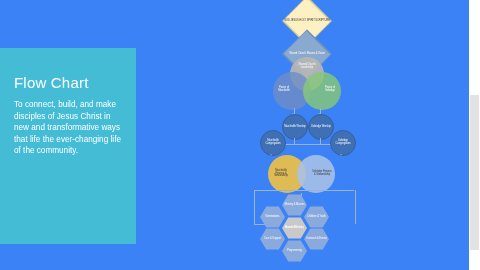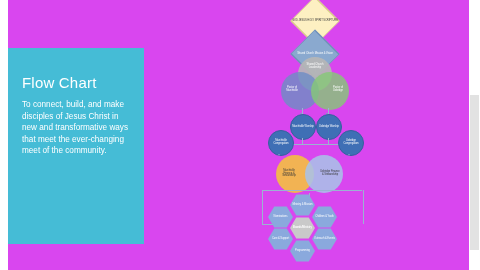--- a/index.html
+++ b/index.html
@@ -3,21 +3,21 @@
 <meta charset="utf-8">
 <style>
   html,body{margin:0;padding:0;}
   body{
     width:480px;height:270px;
     background:#ffffff;
     font-family:"Liberation Sans", sans-serif;
     overflow:hidden;
     position:relative;
   }
-  .slide{position:absolute;inset:0;background:#d946ef;margin-left:8px;}
+  .slide{position:absolute;inset:0;background:#3b82f6;}
 
   
   .panel{
     position:absolute;
     left:0;top:48px;width:136px;height:196px;
     background:#45bcd6;
     box-sizing:border-box;
     padding:26px 14px 0 14px;
   }
   .panel-title{
@@ -126,21 +126,21 @@
 
   .frame{border:0.7px solid #9bb3d1;}
 </style>
 </head>
 <body>
 
 <div class="slide">
 
   <div class="panel">
     <div class="panel-title">Flow Chart</div>
-    <div class="panel-body">To connect, build, and make disciples of Jesus Christ in new and transformative ways that meet the ever-changing meet of the community.</div>
+    <div class="panel-body">To connect, build, and make disciples of Jesus Christ in new and transformative ways that life the ever-changing life of the community.</div>
   </div>
 
   <div class="diagram">
 
     <div class="diamond" style="left:36px;top:6px;">
       <div class="shape"></div>
       <div class="lbl dark">GOD JESUS HOLY SPIRIT SCRIPTURE</div>
     </div>
     <div class="vline" style="left:65px;top:32px;height:6px;"></div>
     <div class="arrow" style="left:63.2px;top:37px;"></div>

